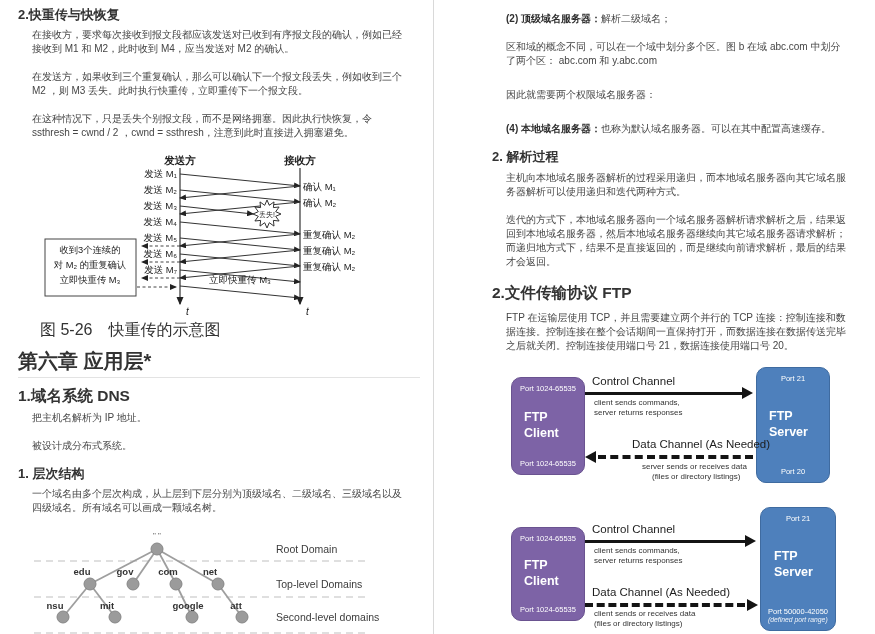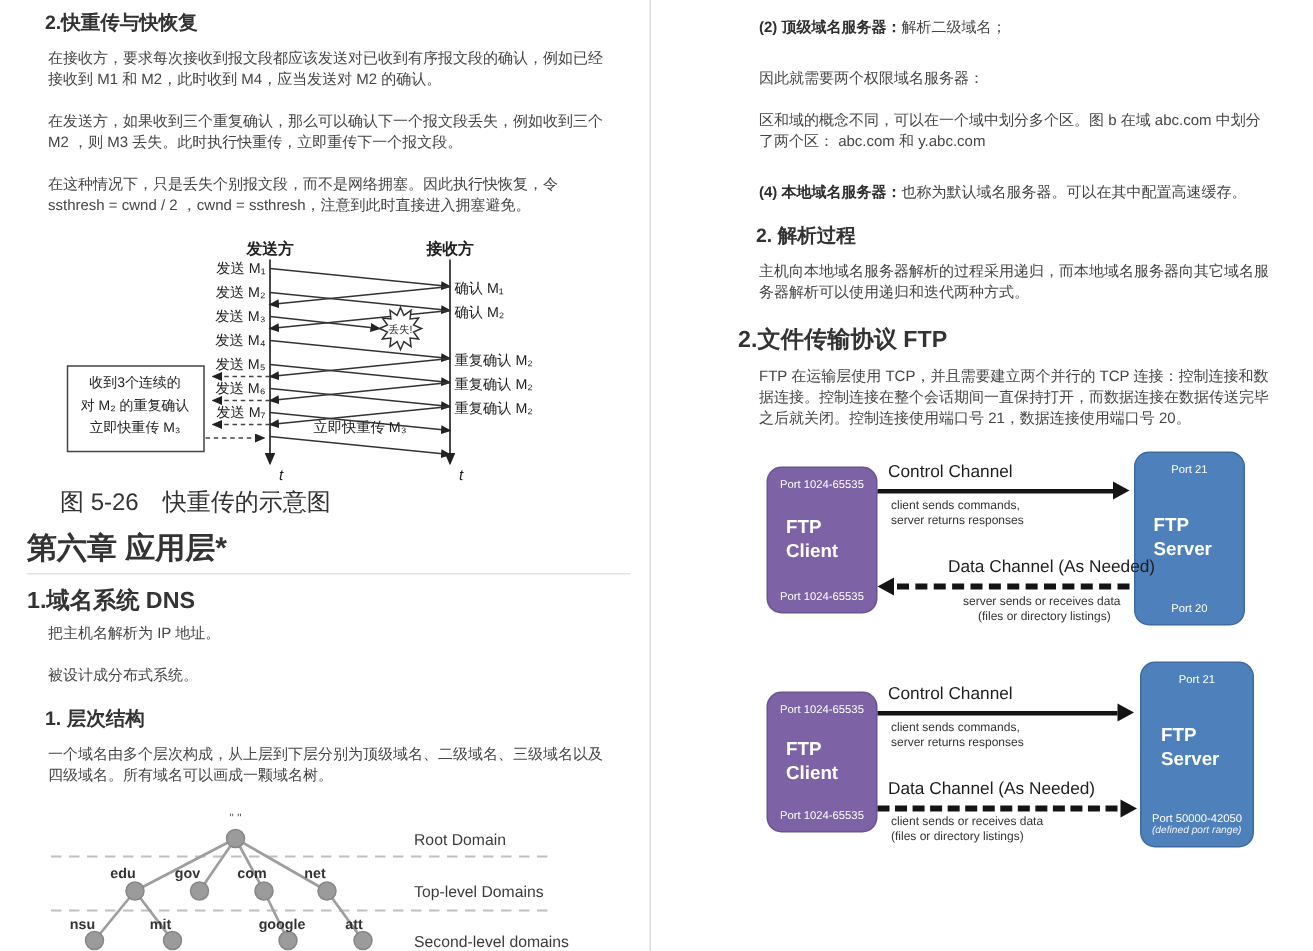--- a/index.html
+++ b/index.html
@@ -3,21 +3,21 @@
 <meta charset="utf-8">
 <style>
   html,body{margin:0;padding:0;background:#fff;}
   .page{position:relative;width:875px;height:634px;background:#ffffff;overflow:hidden;
         font-family:"Liberation Sans",sans-serif;color:#404040;}
   .divider{position:absolute;left:433px;top:0;width:0;height:634px;border-left:1px solid #d9d9d9;}
   .col-left{position:absolute;left:18px;top:0;width:402px;}
   .col-right{position:absolute;left:492px;top:0;width:372px;}
   p.body{font-size:10px;line-height:14px;margin:14px;color:#454545;}
   p.body strong{color:#2f2f2f;}
-  h3.sub{font-size:13px;font-weight:bold;color:#333;margin:12px;line-height:13px;}
+  h3.sub{font-size:13px;font-weight:bold;color:#333;margin:0;line-height:13px;}
   h1.chapter{font-size:20px;font-weight:bold;color:#333;margin:0;line-height:20px;
              padding-bottom:6px;border-bottom:1px solid #e3e3e3;}
   h2.sect{font-size:15.5px;font-weight:bold;color:#333;margin:0;line-height:16px;}
   .caption{font-size:16px;color:#333;text-align:left;width:340px;margin-left:22px;margin-top:0;}
   svg text{font-family:"Liberation Sans",sans-serif;}
   
   .ftp-diagram{position:relative;width:372px;}
   .ftp-box{position:absolute;border-radius:10px;color:#fff;display:flex;flex-direction:column;
            justify-content:space-between;align-items:center;padding:6px 2px;box-sizing:border-box;text-align:left;}
   .ftp-purple{background:#7d63a6;border:1px solid#6a5390;}
@@ -169,25 +169,26 @@
         <text x="258" y="92">Second-level domains</text>
       </g>
     </svg>
 
     <p class="body" style="margin-top:7px">域名服务器可以分为以下四类：</p>
     <p class="body" style="margin-top:5px"><strong>(1) 根域名服务器：</strong><span>解析顶级域名；</span></p>
   </div>
 
   <div class="col-right">
     <p class="body" style="margin-top:12px"><strong>(2) 顶级域名服务器：</strong><span>解析二级域名；</span></p>
+    <p class="body" style="margin-top:8px">区和域的概念不同，可以在一个域中划分多个区。图 b 在域 abc.com 中划分了两个区： abc.com 和 y.abc.com</p>
     <p class="body" style="margin-top:20px">因此就需要两个权限域名服务器：</p>
-    <p class="body" style="margin-top:8px">区和域的概念不同，可以在一个域中划分多个区。图 b 在域 abc.com 中划分了两个区： abc.com 和 y.abc.com</p>
     <p class="body" style="margin-top:20px"><strong>(4) 本地域名服务器：</strong><span>也称为默认域名服务器。可以在其中配置高速缓存。</span></p>
     <h3 class="sub" style="margin-top:8px">2. 解析过程</h3>
     <p class="body" style="margin-top:8px">主机向本地域名服务器解析的过程采用递归，而本地域名服务器向其它域名服务器解析可以使用递归和迭代两种方式。</p>
+    <p class="body" style="margin-top:8px">迭代的方式下，本地域名服务器向一个域名服务器解析请求解析之后，结果返回到本地域名服务器，然后本地域名服务器继续向其它域名服务器请求解析；而递归地方式下，结果不是直接返回的，而是继续向前请求解析，最后的结果才会返回。</p>
     <h2 class="sect" style="margin-top:16px">2.文件传输协议 FTP</h2>
     <p class="body" style="margin-top:10px">FTP 在运输层使用 TCP，并且需要建立两个并行的 TCP 连接：控制连接和数据连接。控制连接在整个会话期间一直保持打开，而数据连接在数据传送完毕之后就关闭。控制连接使用端口号 21，数据连接使用端口号 20。</p>
 
     <div class="ftp-diagram" style="height:120px;margin-top:6px">
       <div class="ftp-box ftp-purple" style="left:19px;top:10px;width:74px;height:98px">
         <div class="port">Port 1024-65535</div>
         <div class="fname">FTP Client</div>
         <div class="port">Port 1024-65535</div>
       </div>
       <div class="ftp-box ftp-blue" style="left:264px;top:0;width:74px;height:116px">

